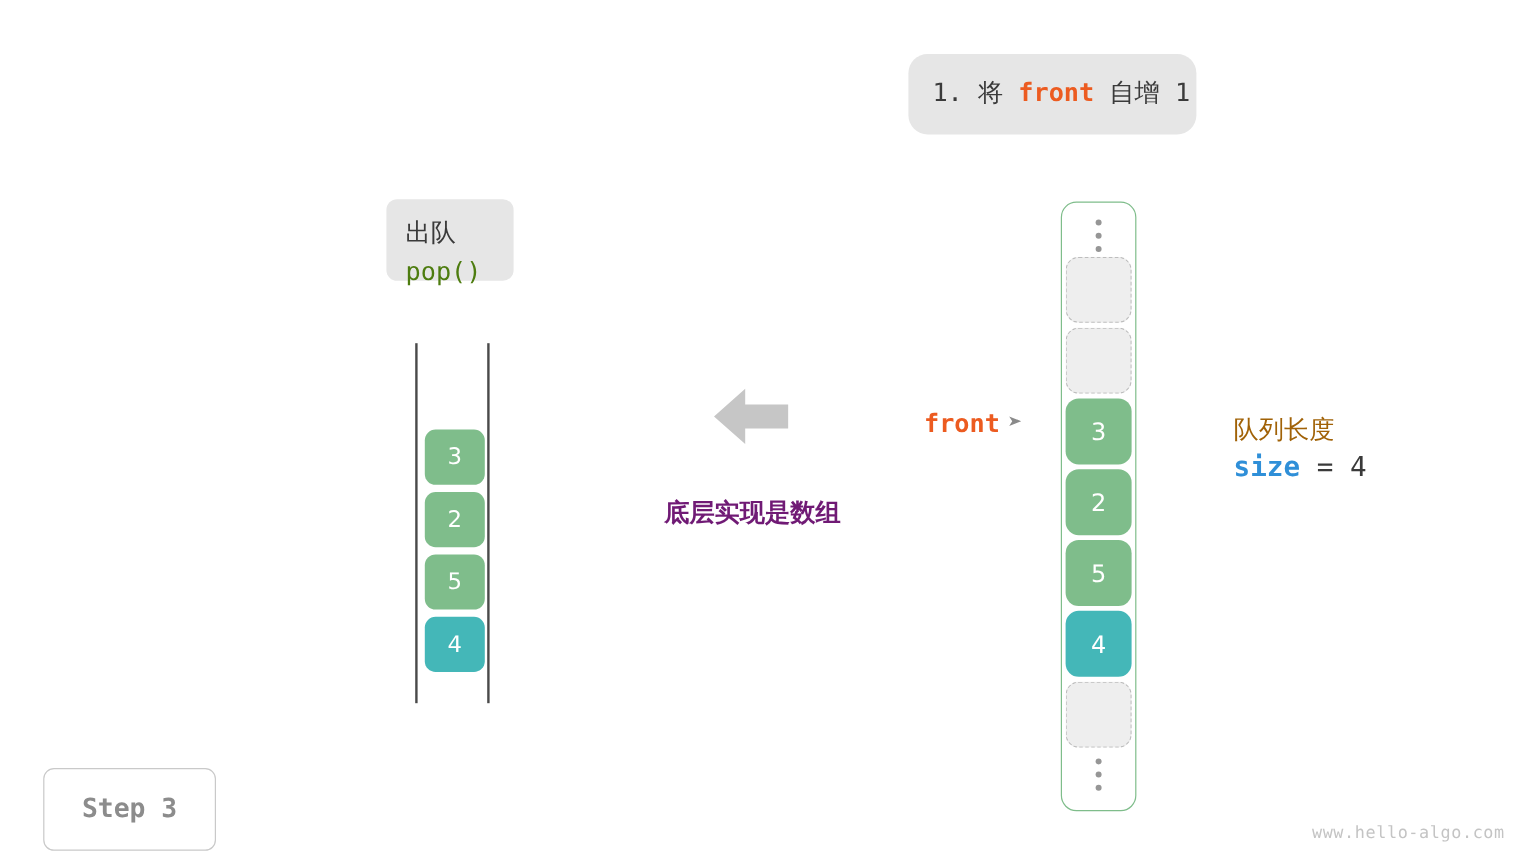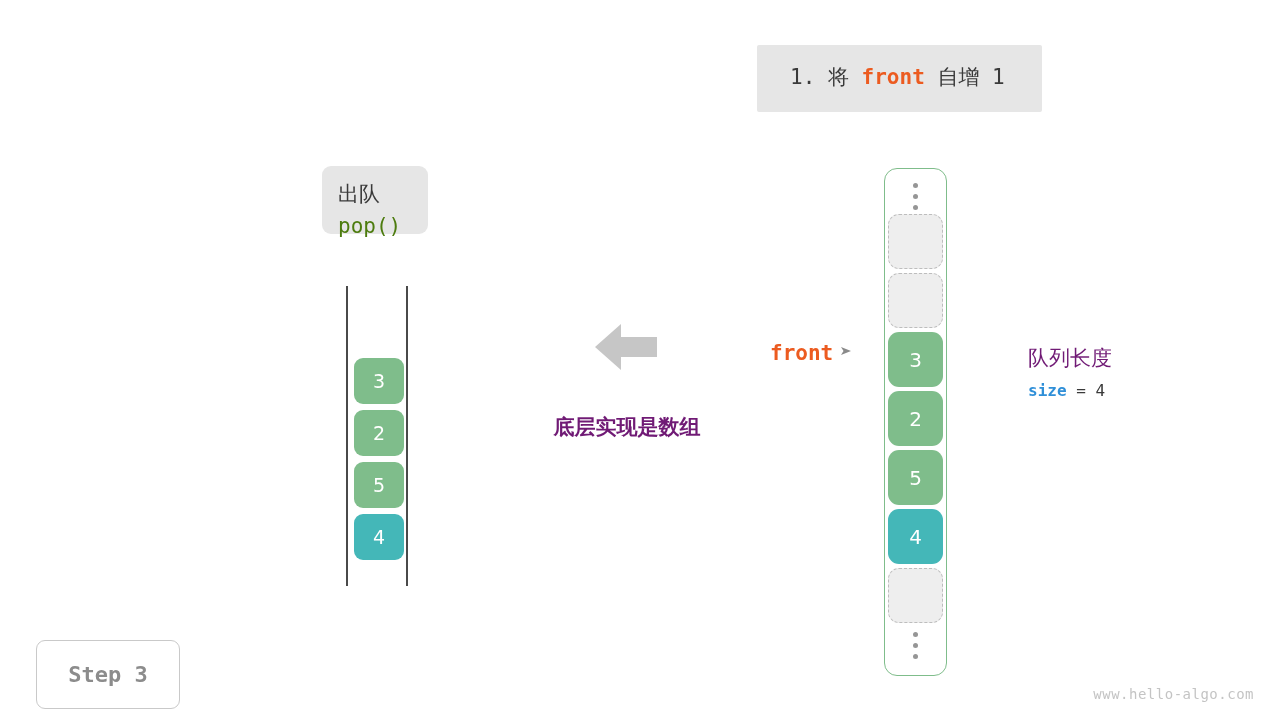--- a/index.html
+++ b/index.html
@@ -13,24 +13,24 @@
     font-family: "Liberation Sans", sans-serif;
     position: relative;
     overflow: hidden;
   }
 
   
   #instruction-box {
     position: absolute;
     left: 757px;
     top: 45px;
-    width: 285px;
-    padding: 14px 0 16px 16px;
+    width: 240px;
+    padding: 14px 0 16px 3px;
     background: #e6e6e6;
-    border-radius: 2px;
+    border-radius: 16px;
     box-sizing: border-box;
   }
   .instr-line {
     font-family: "DejaVu Sans Mono", monospace;
     font-size: 21px;
     line-height: 37px;
     color: #3a3a3a;
     padding-left: 17px;
     white-space: pre;
   }
@@ -198,26 +198,26 @@
 
   
   #size-annotation {
     position: absolute;
     left: 1028px;
     top: 343px;
   }
   #size-annotation .size-cn {
     font-family: "DejaVu Sans", sans-serif;
     font-size: 21px;
-    color: #701a75;
+    color: #a16207;
     line-height: 31px;
   }
   #size-annotation .size-expr {
     font-family: "DejaVu Sans Mono", monospace;
-    font-size: 16px;
+    font-size: 23px;
     color: #3a3a3a;
     line-height: 33px;
     white-space: pre;
   }
   #size-annotation .size-expr .kw-size {
     color: #2f8fd8;
     font-weight: bold;
   }
 
   

